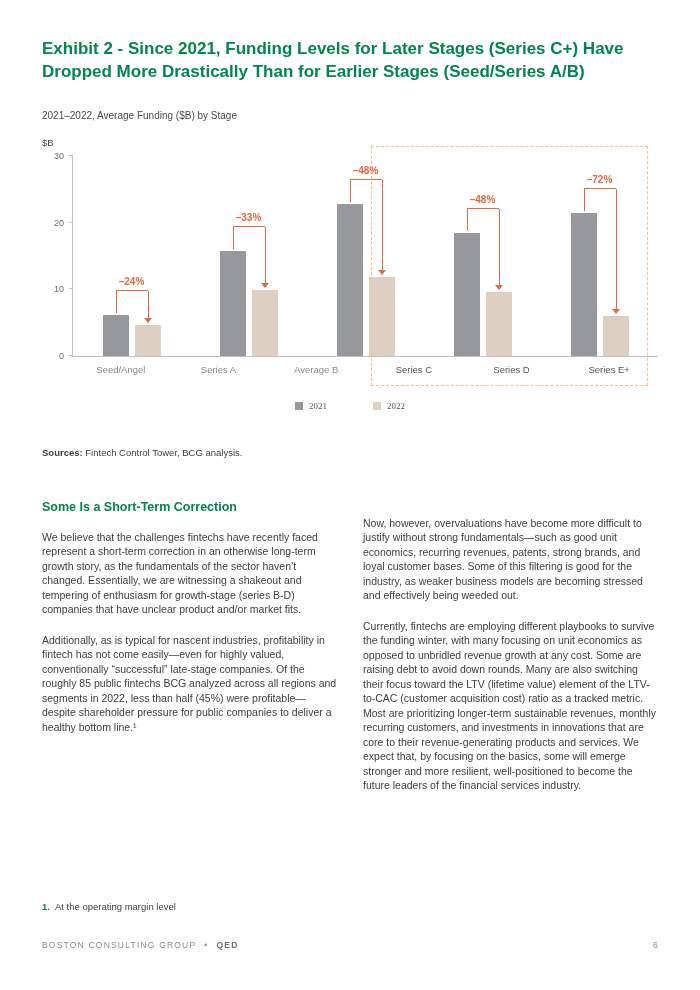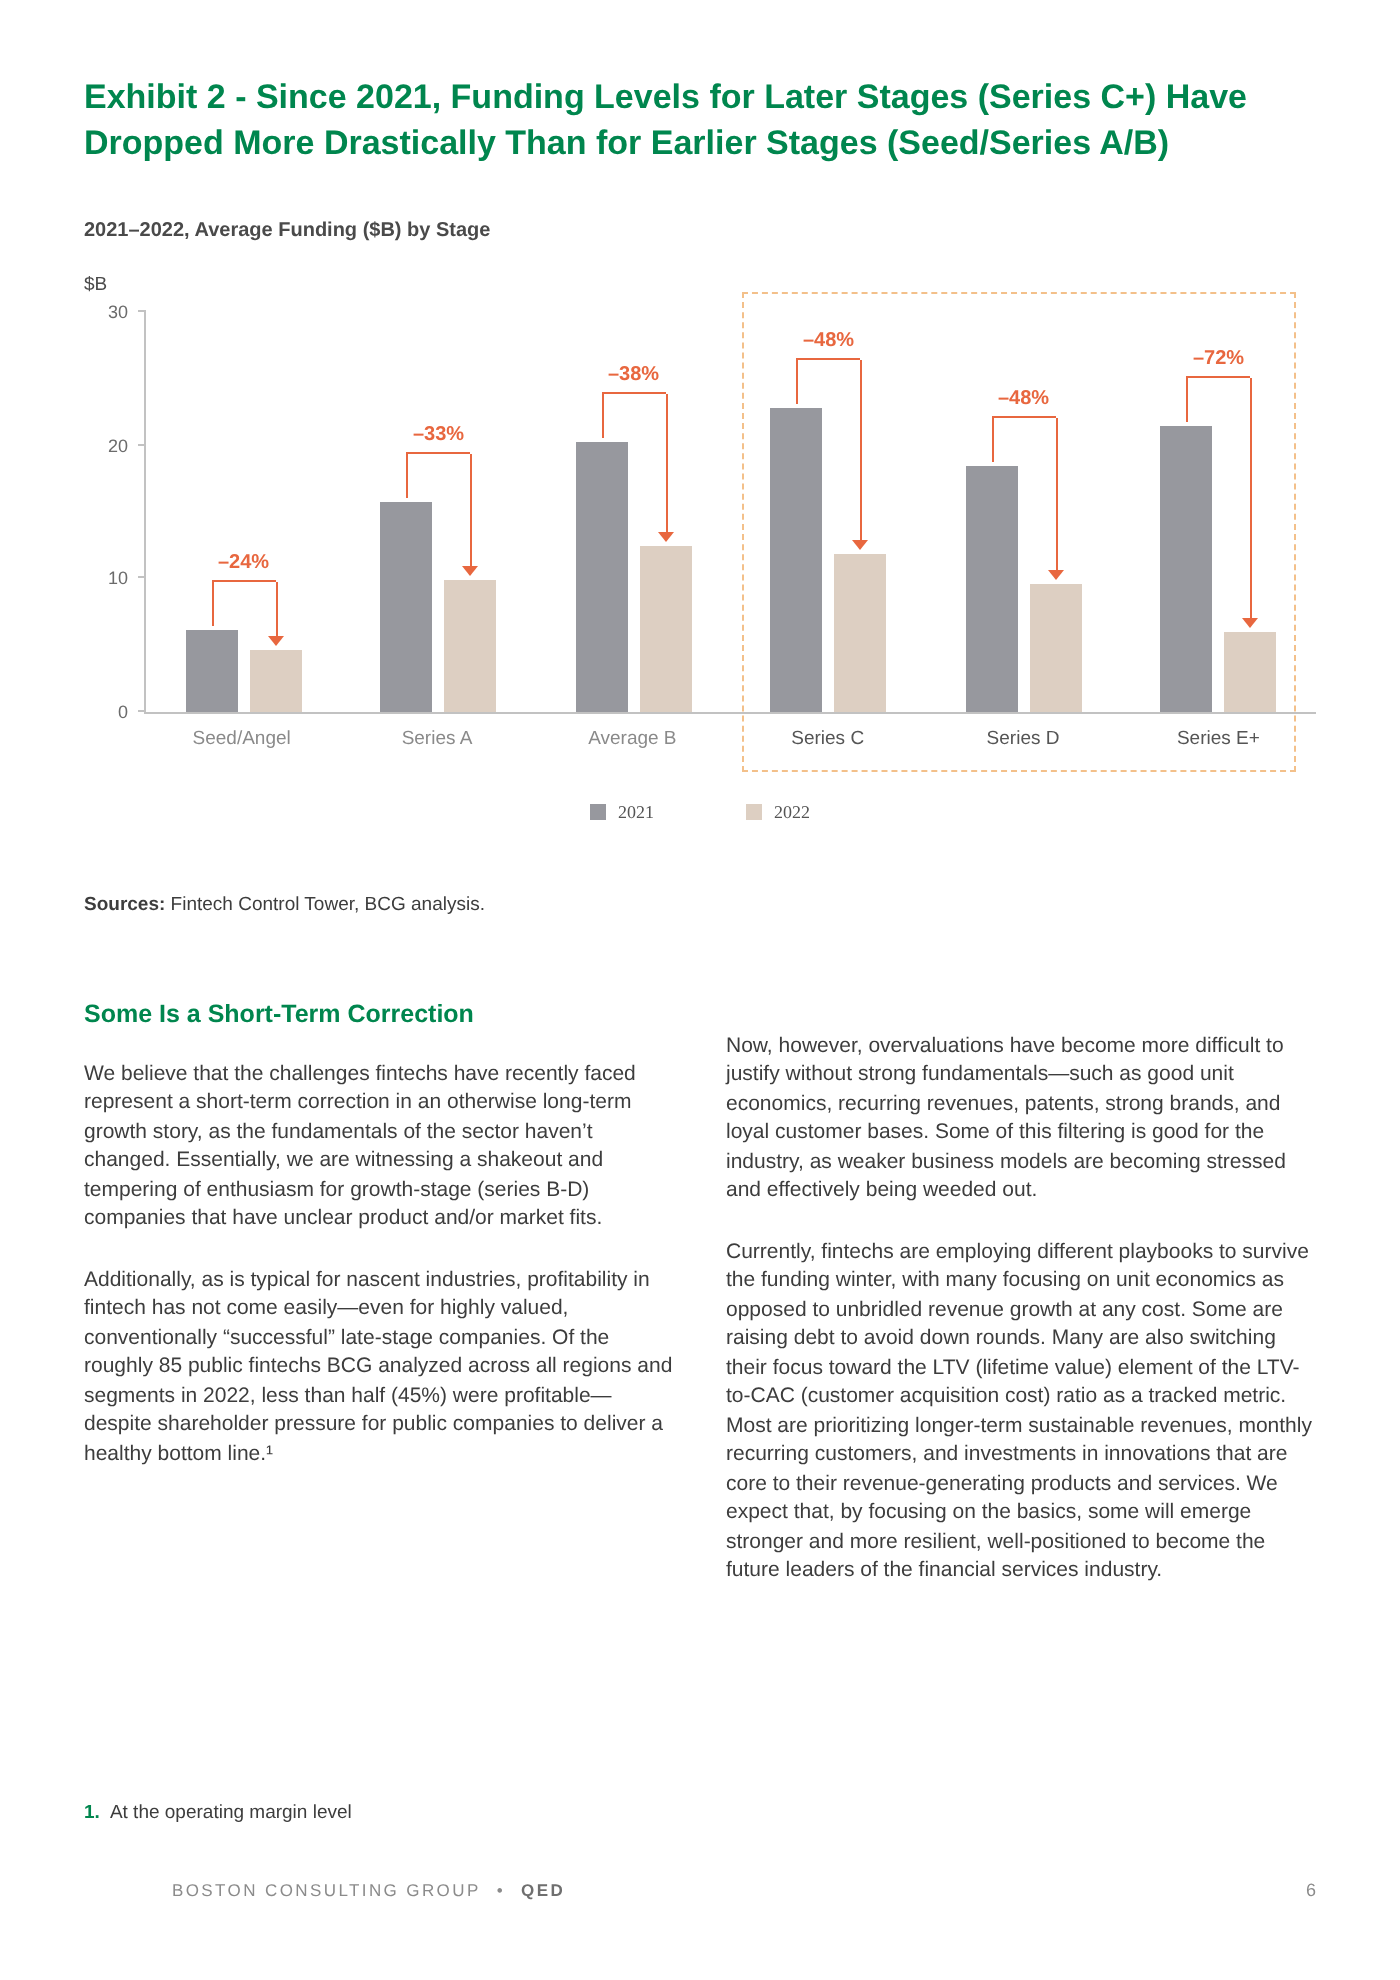--- a/index.html
+++ b/index.html
@@ -1,19 +1,19 @@
 <!DOCTYPE html>
 <html><head>
 <meta charset="utf-8">
 <style>
   html,body{margin:0;padding:0;background:#fff;}
   .page{width:700px;height:990px;position:relative;background:#fff;box-sizing:border-box;
         padding:38px 42px 0;font-family:"Liberation Sans",sans-serif;overflow:hidden;}
   .exhibit-title{color:#00864e;font-size:17px;font-weight:700;line-height:1.35;max-width:628px;}
-  .chart-subtitle{margin-top:26px;font-size:10px;color:#4a4a4a;font-weight:bold;}
+  .chart-subtitle{margin-top:26px;font-size:10px;color:#4a4a4a;}
   .chart{margin-top:16px;}
   .ylabel{font-size:9.5px;color:#4a4a4a;margin-bottom:8px;}
   .plot-row{display:flex;}
   .y-axis{width:30px;position:relative;height:200px;}
   .y-tick-label{position:absolute;right:8px;font-size:9px;color:#6b6b6b;}
   .plot{flex:1;position:relative;height:200px;border-left:1px solid #c2c2c2;border-bottom:1px solid #c2c2c2;}
   .y-tick-mark{position:absolute;left:-4px;width:4px;height:0;border-top:1px solid #c2c2c2;}
   .groups{display:flex;height:100%;}
   .bar-group{flex:1;position:relative;display:flex;align-items:flex-end;justify-content:center;}
   .bars{display:flex;align-items:flex-end;gap:6px;}
@@ -32,21 +32,21 @@
   .sources{margin-top:36px;font-size:9.5px;color:#3d3d3d;}
   .sources-label{font-weight:700;}
   .columns{display:flex;gap:26px;margin-top:42px;}
   .col{flex:1;min-width:0;}
   .section-heading{color:#00864e;font-size:12.5px;font-weight:700;margin:0 0 14px;}
   .para{font-size:10.5px;line-height:1.38;color:#3d3d3d;margin:16px 0 13px;}
   .footnote{position:absolute;left:42px;bottom:78px;font-size:9.5px;color:#3d3d3d;}
   .footnote-marker{color:#00864e;font-weight:700;margin-right:5px;}
   .footer{position:absolute;left:42px;right:42px;bottom:40px;display:flex;
           justify-content:space-between;align-items:center;font-size:8.5px;
-          letter-spacing:1.2px;color:#8b8b8b;margin-left:44px;}
+          letter-spacing:1.2px;color:#8b8b8b;}
   .footer-left{display:flex;align-items:center;gap:8px;}
   .footer-partner{font-weight:700;color:#6f6f6f;}
   .page-number{letter-spacing:0;font-size:9px;color:#8b8b8b;}
 </style>
 </head>
 <body>
 
 <div class="page">
 
   <div class="exhibit-title">Exhibit 2 - Since 2021, Funding Levels for Later Stages (Series C+) Have Dropped More Drastically Than for Earlier Stages (Seed/Series A/B)</div>
@@ -78,31 +78,20 @@
             <div class="bar-group">
               <div class="bars">
                 <div class="bar" style="height: 104.667px; background: rgb(151, 152, 158);"></div>
                 <div class="bar" style="height: 66px; background: rgb(221, 207, 194);"></div>
               </div>
               <div class="ann-line" style="left: calc(50% - 16px); bottom: 106.667px; height: 22px; width: 0px; border-left: 1px solid rgb(232, 103, 63);"></div>
               <div class="ann-line" style="left: calc(50% - 16px); bottom: 128.667px; width: 32px; height: 0px; border-top: 1px solid rgb(232, 103, 63);"></div>
               <div class="ann-line" style="left: calc(50% + 16px); bottom: 73px; height: 55.6667px; width: 0px; border-left: 1px solid rgb(232, 103, 63);"></div>
               <div class="ann-arrow" style="left: calc(50% + 12px); bottom: 68px; color: rgb(232, 103, 63);"></div>
               <div class="change-label" style="bottom: 132.667px; color: rgb(232, 103, 63);">–33%</div>
-            </div>
-            <div class="bar-group">
-              <div class="bars">
-                <div class="bar" style="height: 134.667px; background: rgb(151, 152, 158);"></div>
-                <div class="bar" style="height: 83.3333px; background: rgb(221, 207, 194);"></div>
-              </div>
-              <div class="ann-line" style="left: calc(50% - 16px); bottom: 136.667px; height: 22px; width: 0px; border-left: 1px solid rgb(232, 103, 63);"></div>
-              <div class="ann-line" style="left: calc(50% - 16px); bottom: 158.667px; width: 32px; height: 0px; border-top: 1px solid rgb(232, 103, 63);"></div>
-              <div class="ann-line" style="left: calc(50% + 16px); bottom: 90.3333px; height: 68.3333px; width: 0px; border-left: 1px solid rgb(232, 103, 63);"></div>
-              <div class="ann-arrow" style="left: calc(50% + 12px); bottom: 85.3333px; color: rgb(232, 103, 63);"></div>
-              <div class="change-label" style="bottom: 162.667px; color: rgb(232, 103, 63);">–38%</div>
             </div>
             <div class="bar-group">
               <div class="bars">
                 <div class="bar" style="height: 152px; background: rgb(151, 152, 158);"></div>
                 <div class="bar" style="height: 79.3333px; background: rgb(221, 207, 194);"></div>
               </div>
               <div class="ann-line" style="left: calc(50% - 16px); bottom: 154px; height: 22px; width: 0px; border-left: 1px solid rgb(232, 103, 63);"></div>
               <div class="ann-line" style="left: calc(50% - 16px); bottom: 176px; width: 32px; height: 0px; border-top: 1px solid rgb(232, 103, 63);"></div>
               <div class="ann-line" style="left: calc(50% + 16px); bottom: 86.3333px; height: 89.6667px; width: 0px; border-left: 1px solid rgb(232, 103, 63);"></div>
               <div class="ann-arrow" style="left: calc(50% + 12px); bottom: 81.3333px; color: rgb(232, 103, 63);"></div>

